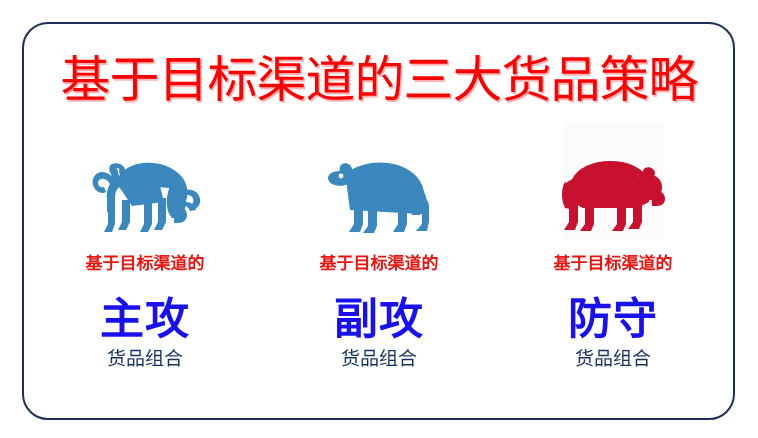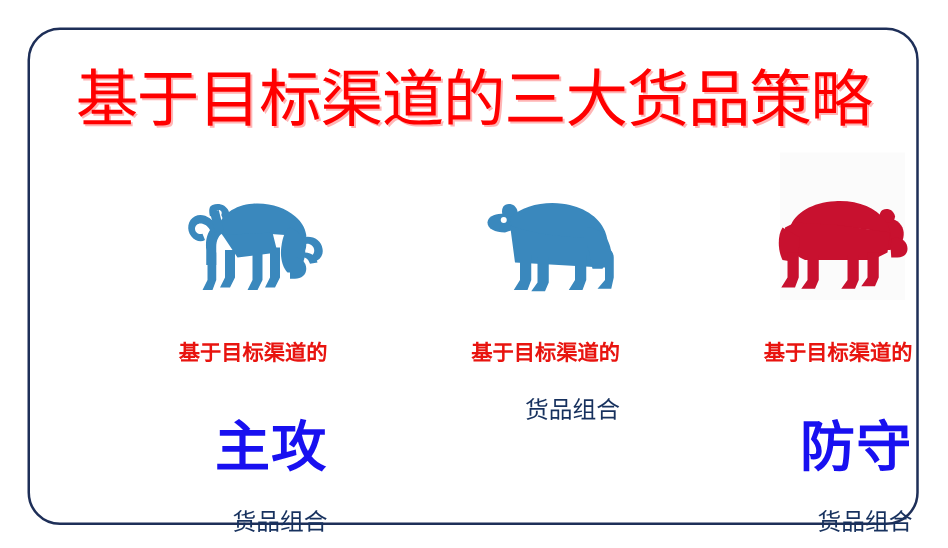--- a/index.html
+++ b/index.html
@@ -63,22 +63,21 @@
     height: 250px;
     display: flex;
     flex-direction: row;
     align-items: flex-start;
     justify-content: space-between;
   }
   .col {
     width: 234px;
     display: flex;
     flex-direction: column;
-    align-items: flex-end;
-    gap: 20px;
+    align-items: center;
   }
 
   .icon-wrap {
     height: 108px;
     display: flex;
     align-items: flex-end;
     justify-content: center;
   }
   .icon-wrap svg { display: block; }
 
@@ -216,20 +215,21 @@
             <path d="M86,46 C93,46 98,52 98,60 L98,72 L92,79 L103,79
                      L105,70 L105,54 C105,48 99,43 90,43 Z"></path>
 
             <path d="M84,30 C95,30 103,40 103,52 L103,62 L88,62 L84,44 Z"></path>
           </g>
 
           <circle cx="17" cy="24" r="2.4" fill="#ffffff"></circle>
         </svg>
       </div>
       <div class="col-sub">基于目标渠道的</div>
+      <div class="col-key">副攻</div>
       <div class="col-foot">货品组合</div>
     </div>
 
     <div class="col">
       <div class="icon-wrap icon-plate">
         <svg width="112" height="92" viewBox="0 0 112 92" aria-hidden="true">
           <g fill="#c8112f">
 
             <path d="M86,26 C94,25 101,28 104,34 C106,39 105,45 101,49
                      L94,52 L88,40 Z"></path>

